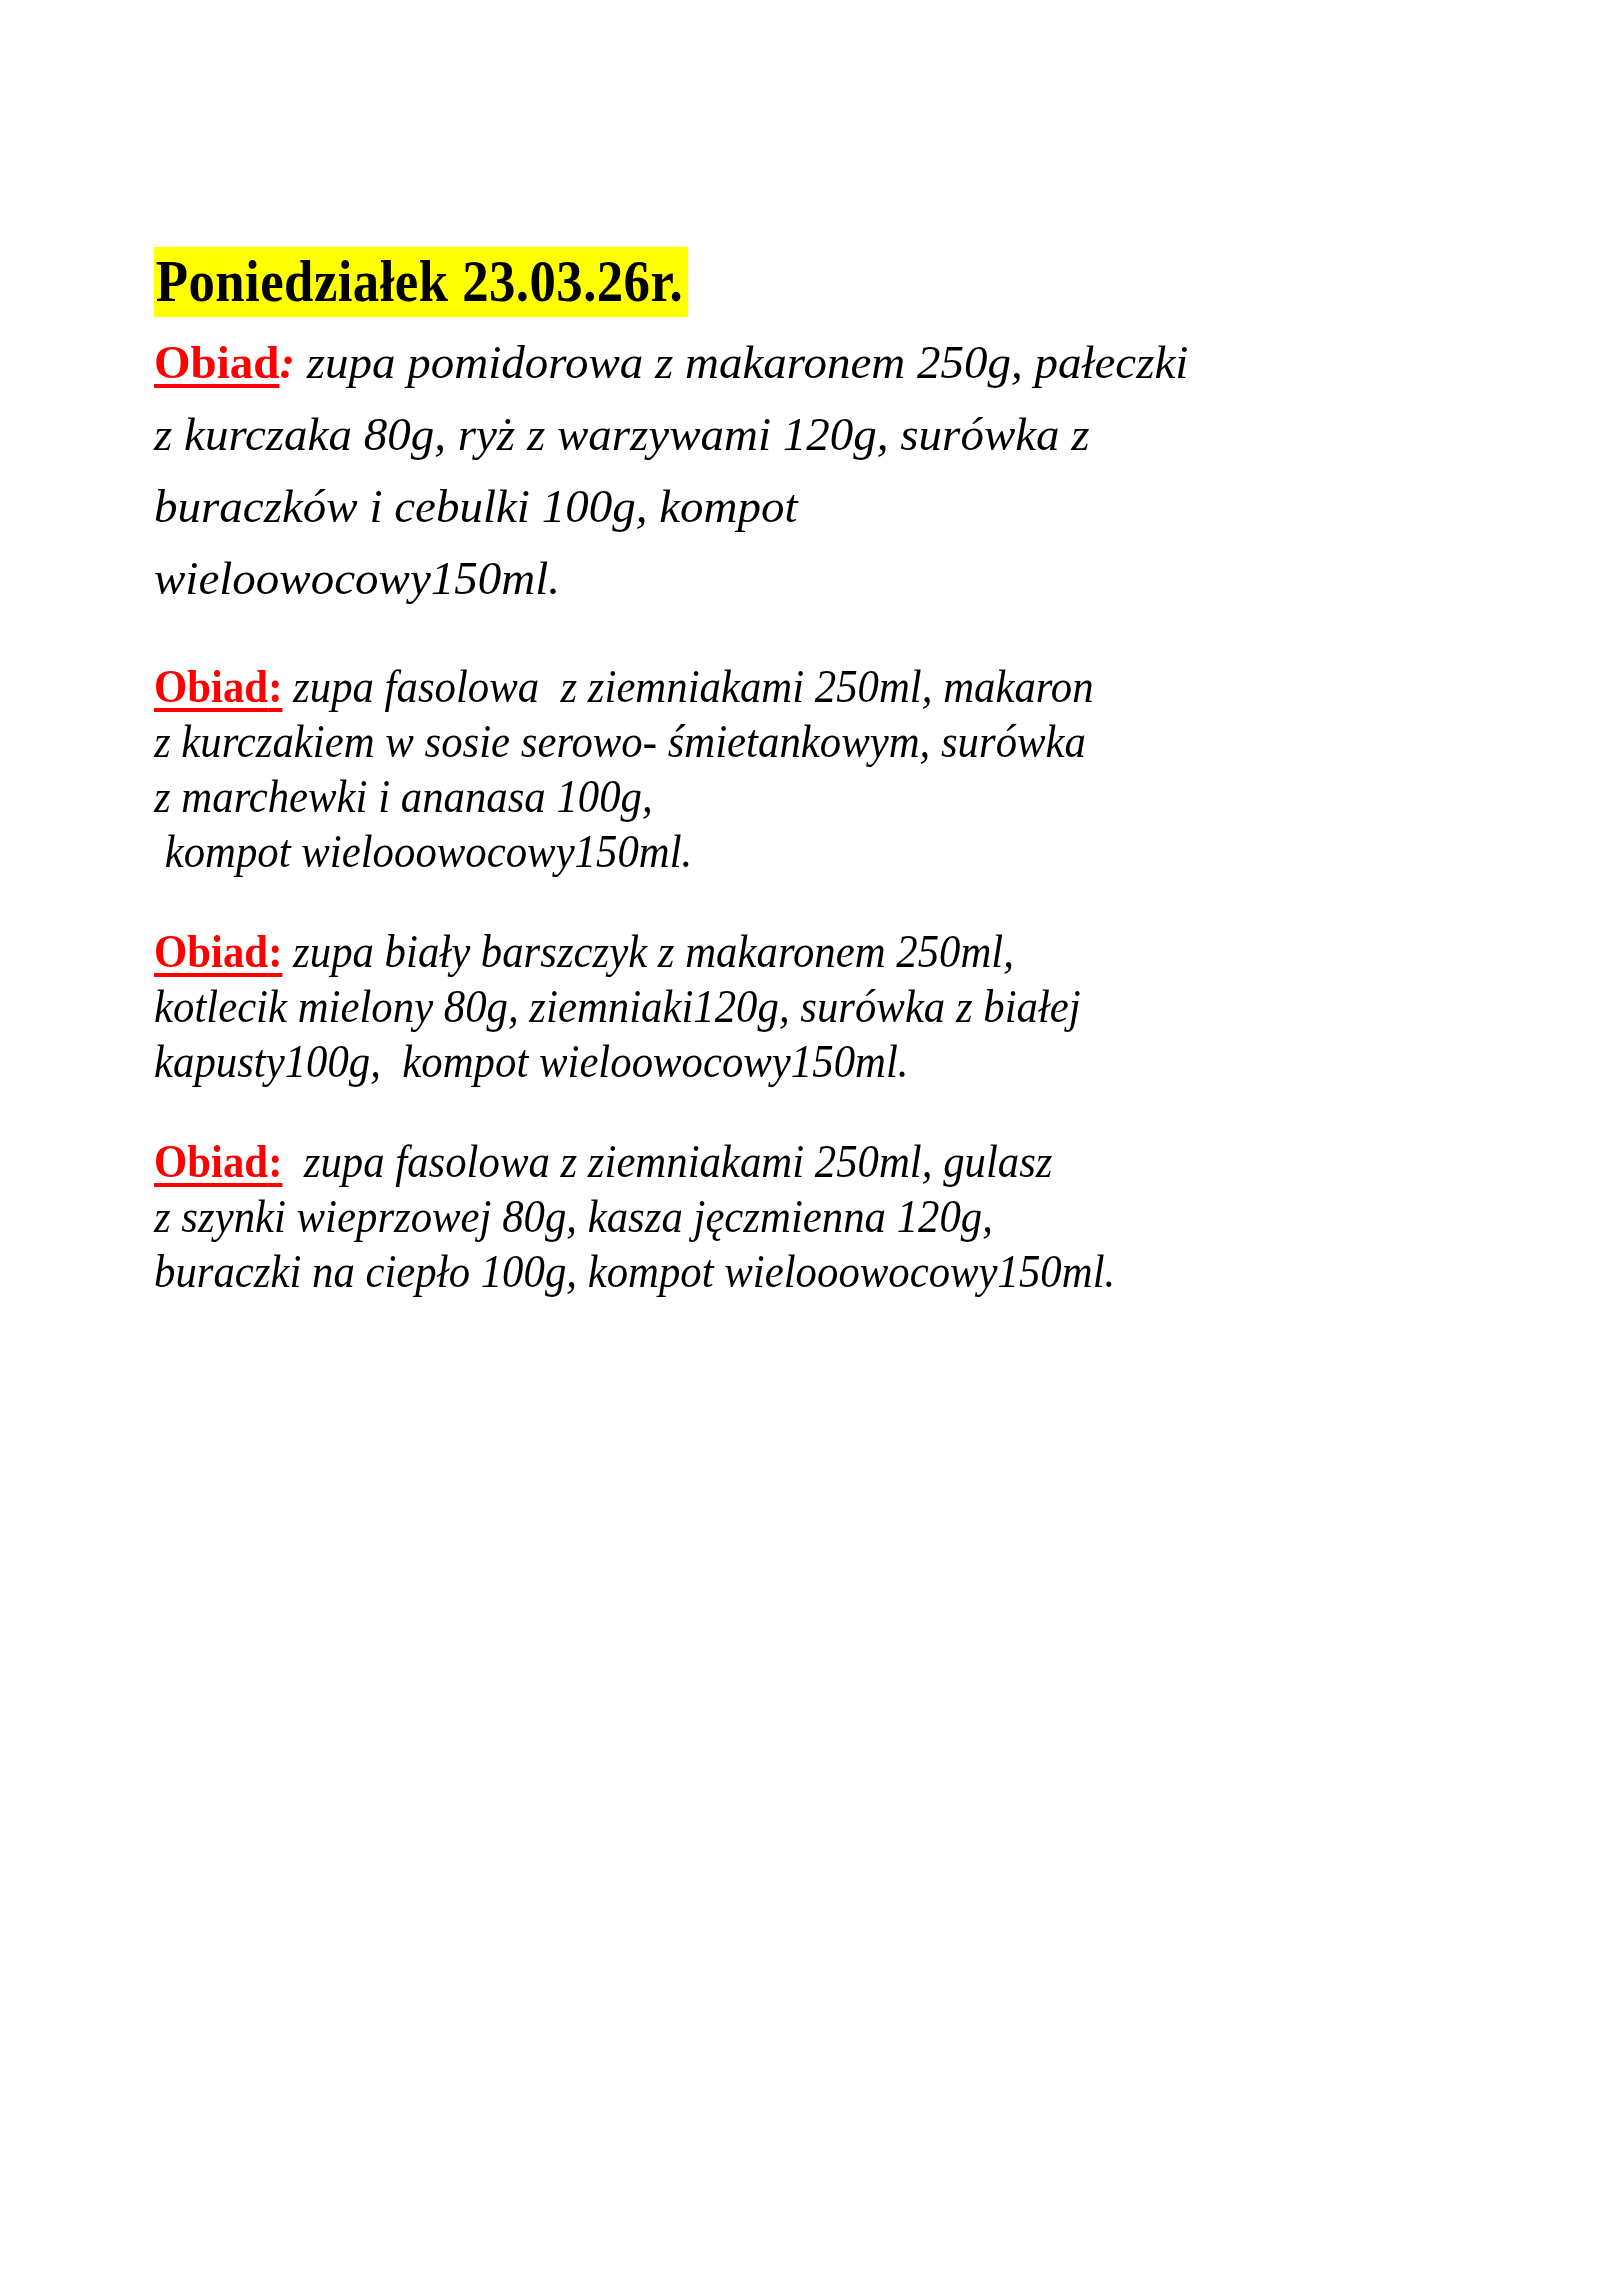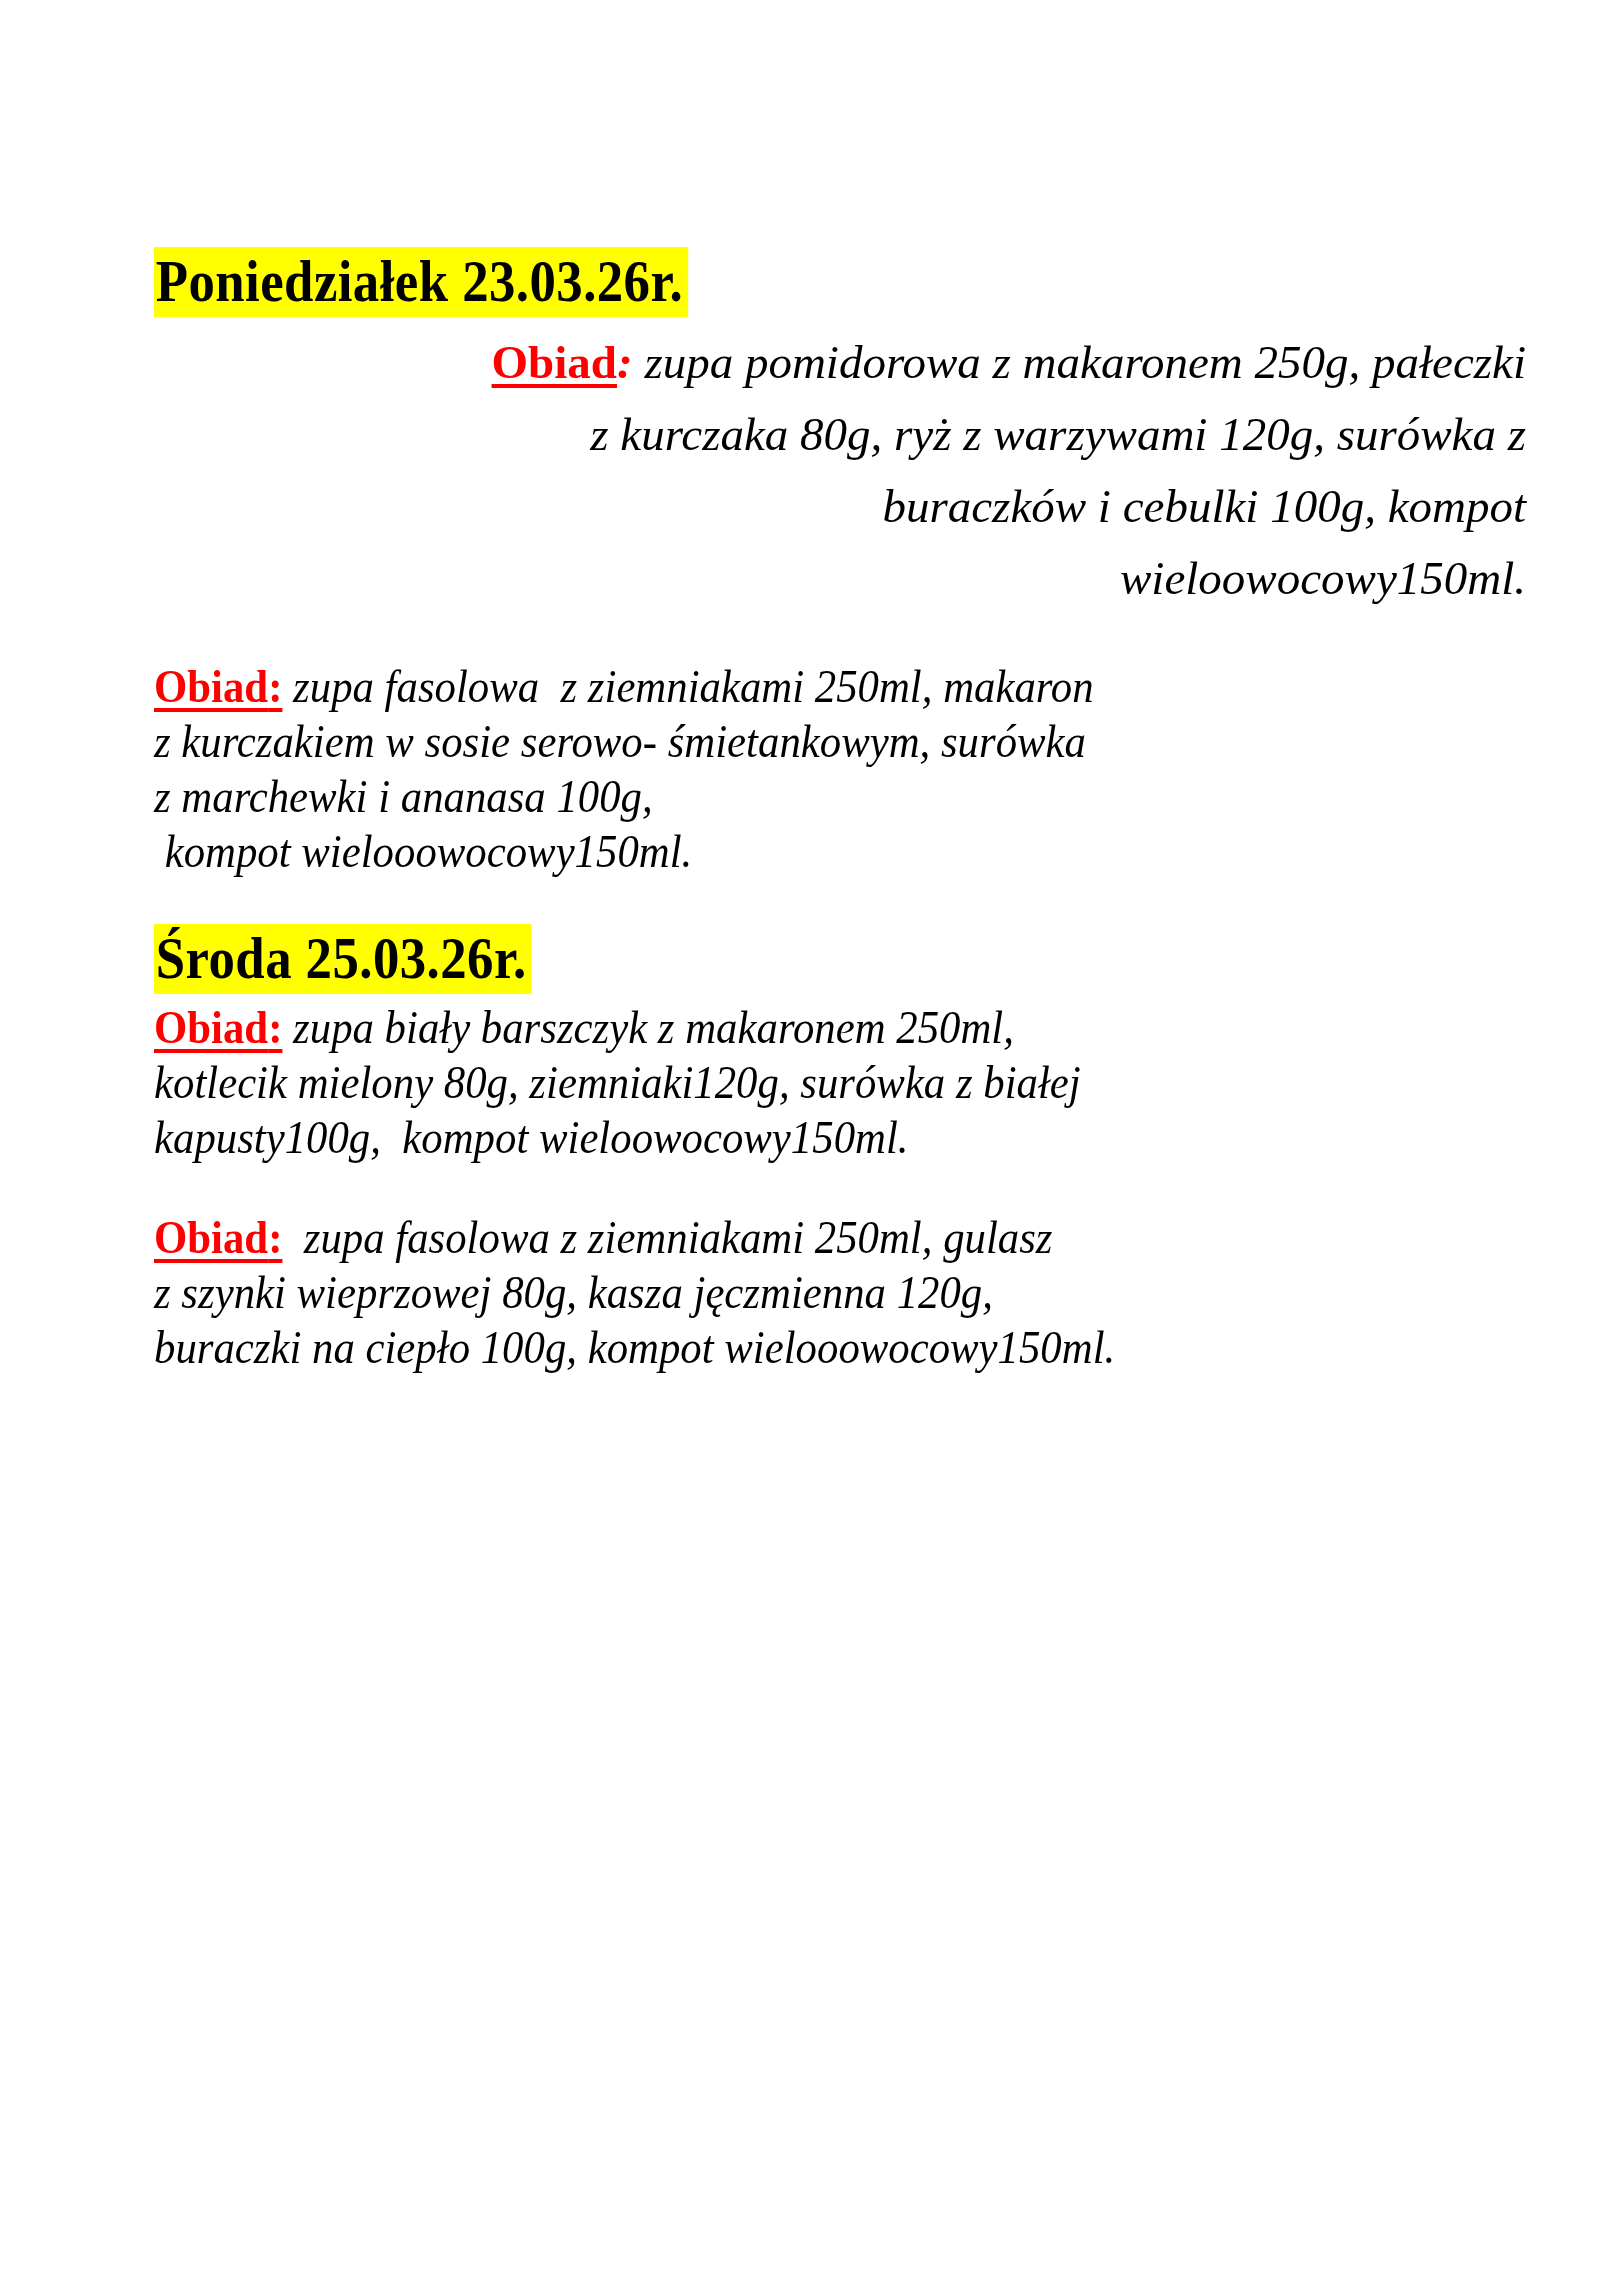--- a/index.html
+++ b/index.html
@@ -70,21 +70,20 @@
     white-space: pre-wrap;
     transform: scaleX(0.93);
     transform-origin: left top;
   }
   
   .day-body.wide {
     font-size: 47px;
     line-height: 72px;
     transform: scaleX(1.0);
     margin-top: 9.8px;
-    text-align: right;
   }
 
   .obiad {
     color: #ff0000;
     font-style: normal;
     font-weight: 700;
     text-decoration: underline;
     text-decoration-color: #ff0000;
     text-decoration-thickness: 3.9px;
     text-underline-offset: 5.9px;
@@ -114,23 +113,20 @@
     </div>
 
     <div class="day-block">
       <div class="day-body"><span class="obiad"><span>Obiad</span><span>:</span></span><span> zupa fasolowa  z ziemniakami 250ml, makaron
 z kurczakiem w sosie serowo- śmietankowym, surówka
 z marchewki i ananasa 100g,
  kompot wielooowocowy150ml.</span></div>
     </div>
 
     <div class="day-block">
-      <div class="day-heading">
-        <span class="hl">Środa 25.03.26r.</span>
-      </div>
       <div class="day-body"><span class="obiad"><span>Obiad</span><span>:</span></span><span> zupa biały barszczyk z makaronem 250ml,
 kotlecik mielony 80g, ziemniaki120g, surówka z białej
 kapusty100g,  kompot wieloowocowy150ml.</span></div>
     </div>
 
     <div class="day-block">
       <div class="day-body"><span class="obiad"><span>Obiad</span><span>:</span></span><span>  zupa fasolowa z ziemniakami 250ml, gulasz
 z szynki wieprzowej 80g, kasza jęczmienna 120g,
 buraczki na ciepło 100g, kompot wielooowocowy150ml.</span></div>
     </div>

